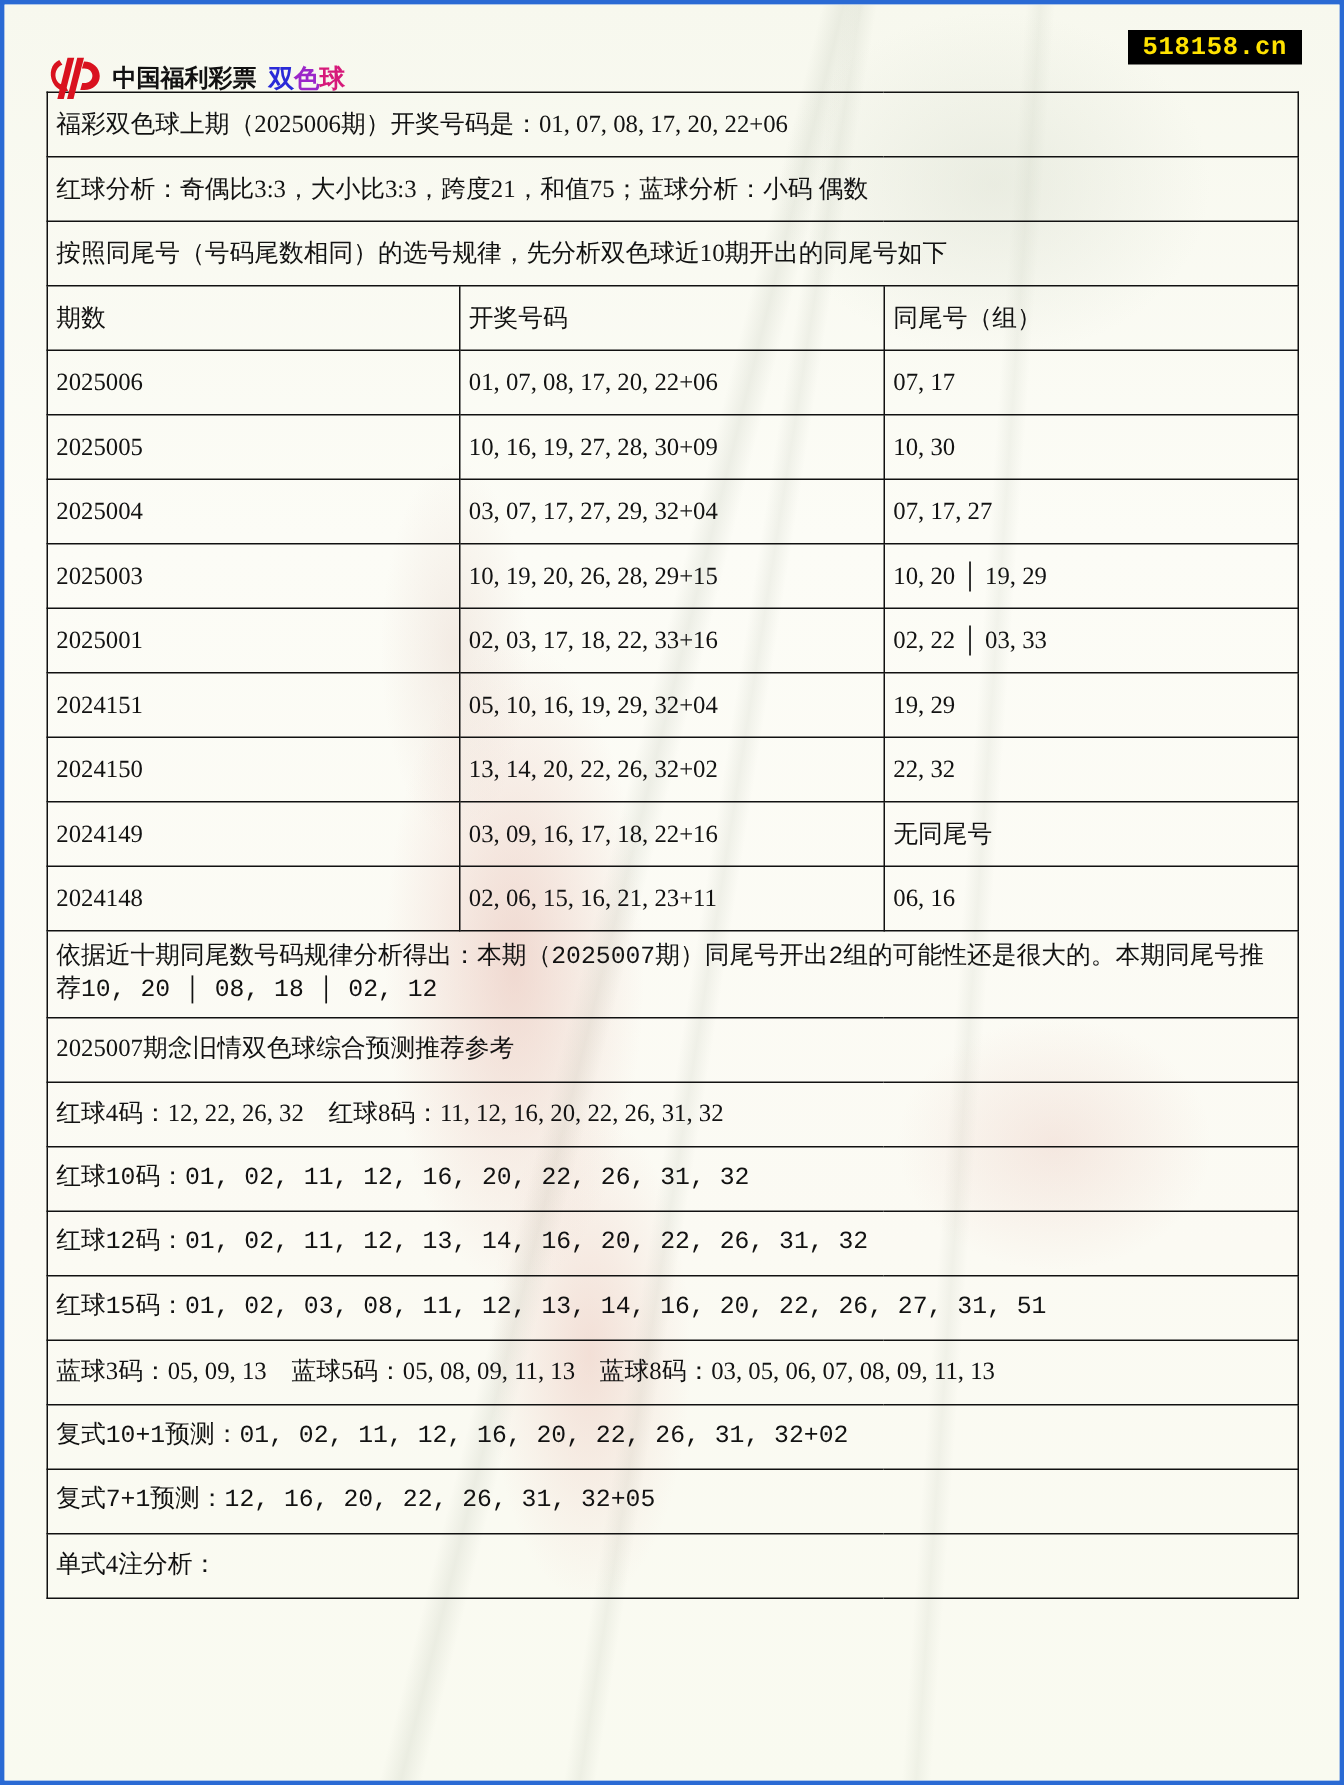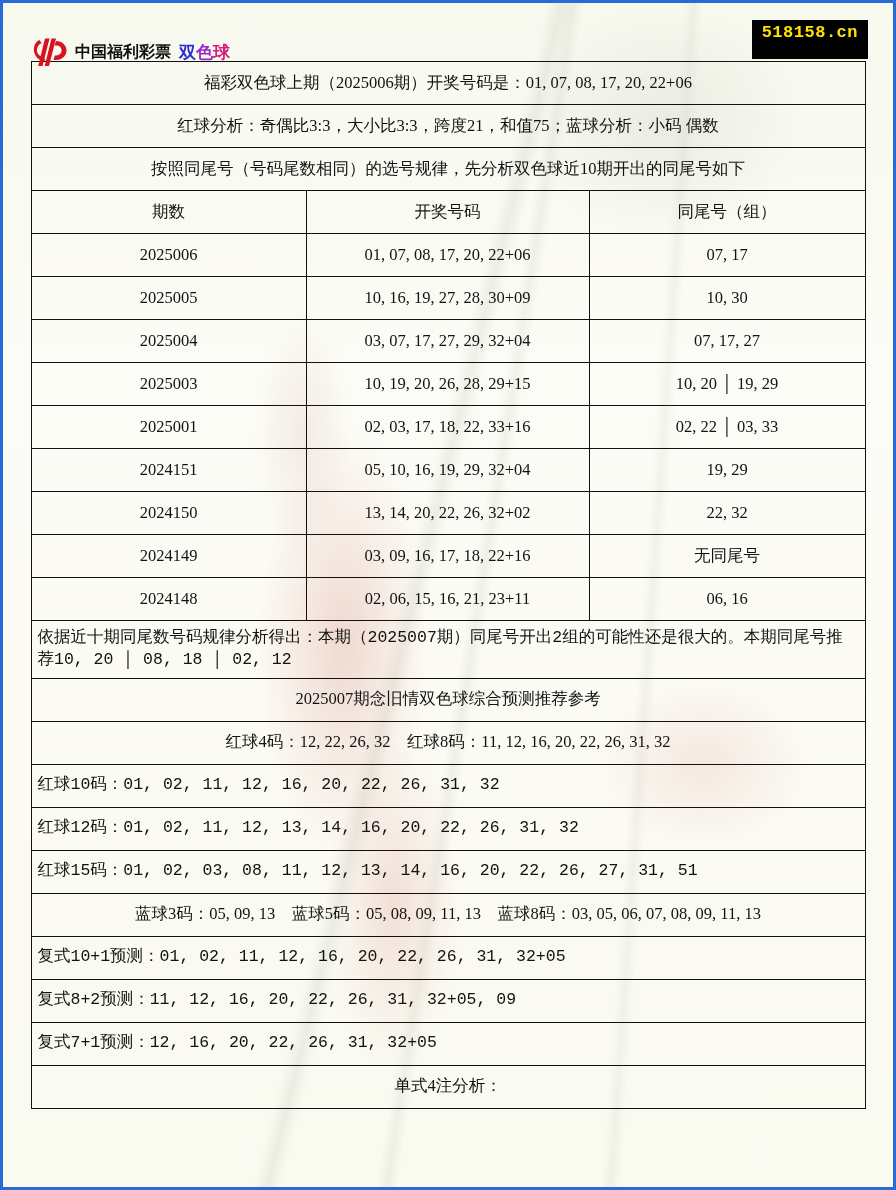--- a/index.html
+++ b/index.html
@@ -81,21 +81,21 @@
   .brand-ssq .c3 { color: #d61a7a; }
   .site-badge {
     position: absolute;
     right: 25px;
     top: 17px;
     background: #000000;
     color: #ffe200;
     font-family: "Liberation Mono", "DejaVu Sans Mono", monospace;
     font-size: 17px;
     font-weight: bold;
-    padding: 3px 10px 16px 10px;
+    padding: 3px 10px 0 10px;
     letter-spacing: 0.5px;
     line-height: 1.15;
   }
   
   .page-title {
     text-align: center;
     color: #14661f;
     font-family: "Liberation Serif", "DejaVu Serif", serif;
     font-size: 30px;
     font-weight: bold;
@@ -112,21 +112,21 @@
     background: transparent;
   }
   table.sheet td {
     border: 1px solid #111111;
     font-size: 16.5px;
     color: #121212;
     padding: 6px 6px;
     line-height: 1.35;
     background: transparent;
   }
-  td.ctr { text-align: center; }
+  td.ctr { }
   td.lft { text-align: left; padding-left: 8px; font-family: Liberation Mono, monospace; }
   .row-tall { height: 30px; }
   .wide-note { line-height: 1.55; padding: 7px 6px 8px 8px; }
 </style>
 </head>
 <body>
 
 <div id="page">
   <div id="watermark"></div>
 
@@ -234,24 +234,21 @@
         <tr>
           <td class="lft row-tall" colspan="3">红球12码：01, 02, 11, 12, 13, 14, 16, 20, 22, 26, 31, 32</td>
         </tr>
         <tr>
           <td class="lft row-tall" colspan="3">红球15码：01, 02, 03, 08, 11, 12, 13, 14, 16, 20, 22, 26, 27, 31, 51</td>
         </tr>
         <tr>
           <td class="ctr row-tall" colspan="3">蓝球3码：05, 09, 13　蓝球5码：05, 08, 09, 11, 13　蓝球8码：03, 05, 06, 07, 08, 09, 11, 13</td>
         </tr>
         <tr>
-          <td class="lft row-tall" colspan="3">复式10+1预测：01, 02, 11, 12, 16, 20, 22, 26, 31, 32+05</td>
-        </tr>
-        <tr>
-          <td class="lft row-tall" colspan="3">复式8+2预测：11, 12, 16, 20, 22, 26, 31, 32+05, 09</td>
+          <td class="lft row-tall" colspan="3">复式10+1预测：01, 02, 11, 12, 16, 20, 22, 26, 31, 32+02</td>
         </tr>
         <tr>
           <td class="lft row-tall" colspan="3">复式7+1预测：12, 16, 20, 22, 26, 31, 32+05</td>
         </tr>
 
         <tr>
           <td class="ctr row-tall" colspan="3">单式4注分析：</td>
         </tr>
 
       </tbody>

